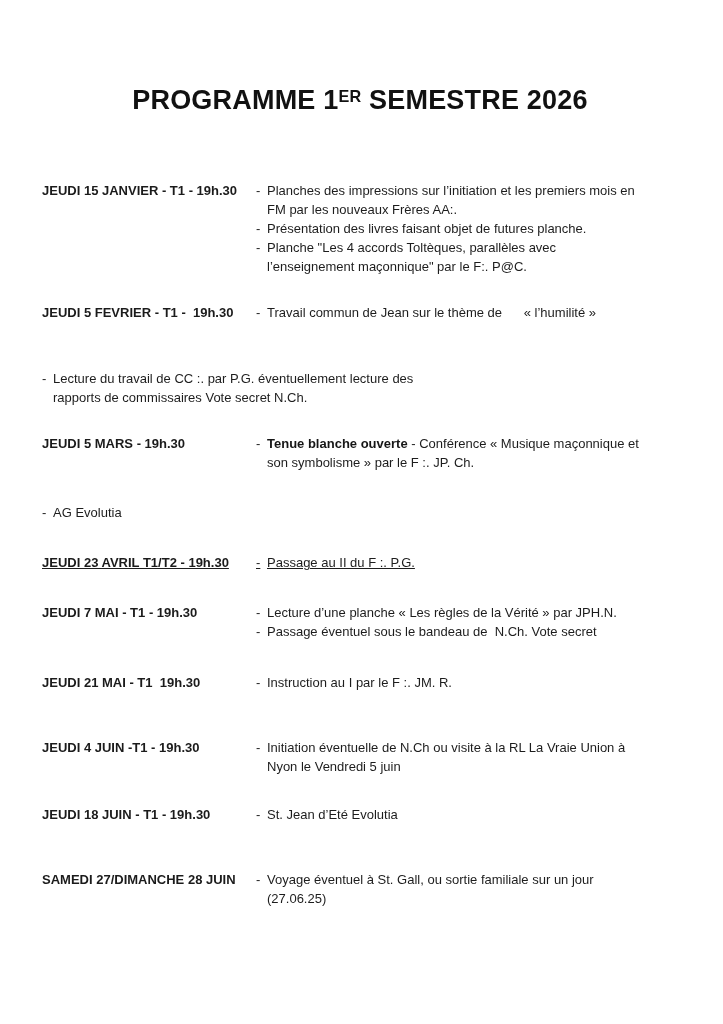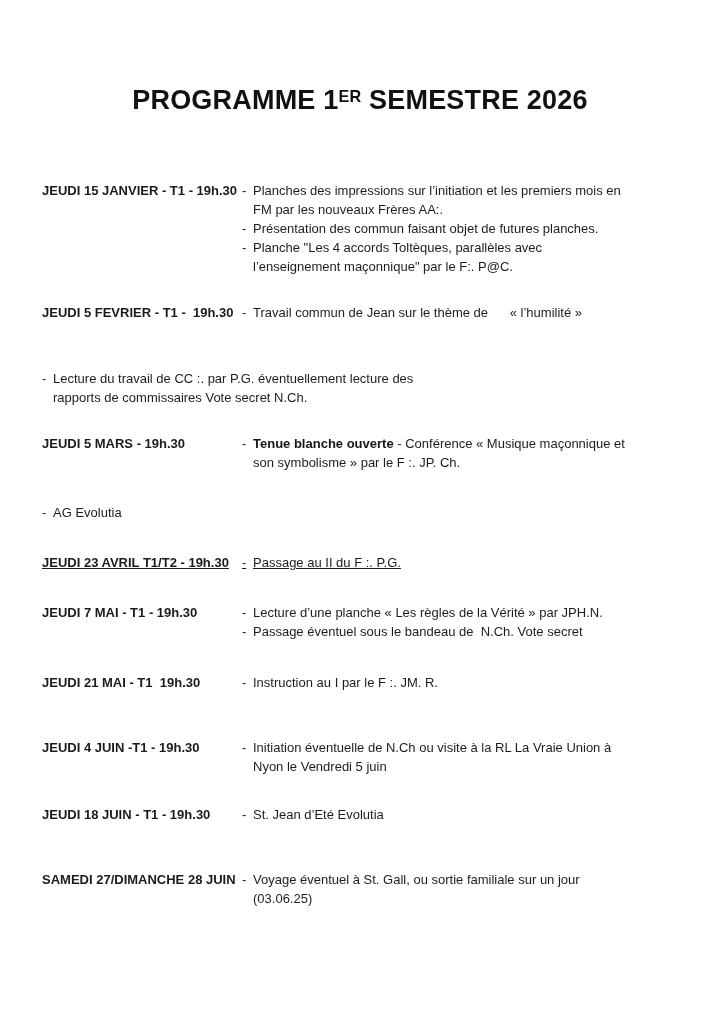--- a/index.html
+++ b/index.html
@@ -36,20 +36,21 @@
     position: relative;
     top: -0.45em;
     vertical-align: baseline;
   }
   .entries {
     margin-top: 62px;
   }
   .entry {
     display: flex;
     align-items: flex-start;
+    gap: 14px;
   }
   .entry-date {
     flex: 0 0 200px;
     width: 200px;
     font-weight: bold;
     font-size: 13px;
     line-height: 19px;
     white-space: pre-wrap;
     color: #1b1b1b;
   }
@@ -100,21 +101,21 @@
     <div class="entry">
       <div class="entry-date">JEUDI 15 JANVIER - T1 - 19h.30</div>
       <div class="entry-items">
         <div class="item">
           <span class="dash">-</span>
           <span class="txt">Planches des impressions sur l’initiation et les premiers mois en
 FM par les nouveaux Frères AA:.</span>
         </div>
         <div class="item">
           <span class="dash">-</span>
-          <span class="txt">Présentation des commun faisant objet de futures planches.</span>
+          <span class="txt">Présentation des livres faisant objet de futures planche.</span>
         </div>
         <div class="item">
           <span class="dash">-</span>
           <span class="txt">Planche "Les 4 accords Toltèques, parallèles avec
 l’enseignement maçonnique" par le F:. P@C.</span>
         </div>
       </div>
     </div>
 
     <div class="entry">
@@ -211,19 +212,19 @@
         </div>
       </div>
     </div>
 
     <div class="entry">
       <div class="entry-date">SAMEDI 27/DIMANCHE 28 JUIN</div>
       <div class="entry-items">
         <div class="item">
           <span class="dash">-</span>
           <span class="txt">Voyage éventuel à St. Gall, ou sortie familiale sur un jour
-(03.06.25)</span>
+(27.06.25)</span>
         </div>
       </div>
     </div>
 
   </div>
 </div>
 
 </body></html>

